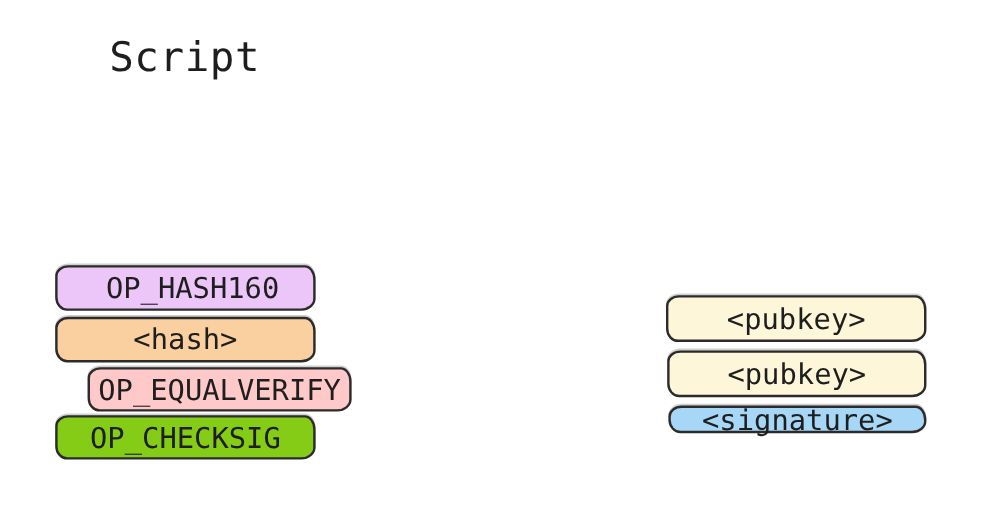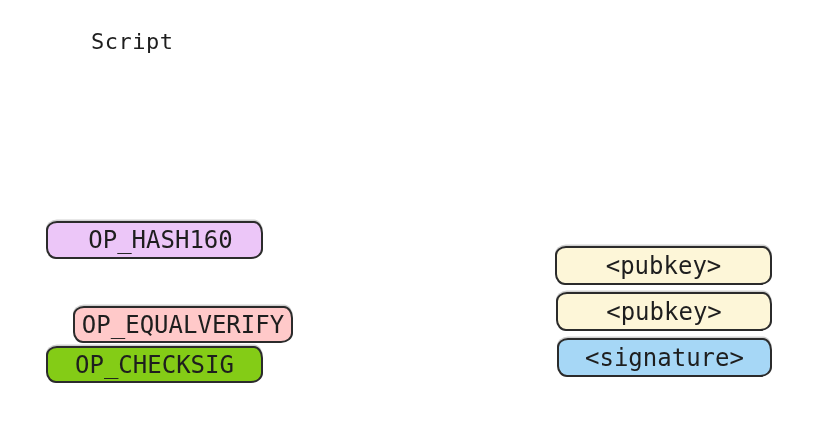--- a/index.html
+++ b/index.html
@@ -11,21 +11,21 @@
     position: relative;
     width: 821px;
     height: 422px;
     background: #ffffff;
     overflow: hidden;
     font-family: "DejaVu Sans Mono", "Liberation Mono", monospace;
     color: #1e1e1e;
   }
   .col-title {
     position: absolute;
-    font-size: 22px;
+    font-size: 34px;
     line-height: 1.15;
     color: #1e1e1e;
     white-space: nowrap;
     letter-spacing: 0.5px;
   }
   .script-title { left: 91px;  top: 29px; }
   .stack-title  { left: 612px; top: 26px; }
 
   .box {
     position: absolute;
@@ -45,34 +45,37 @@
 
   
   .s1 { left: 46px;  top: 221px; width: 217px; height: 38px; }
   .s2 { left: 46px;  top: 264px; width: 217px; height: 38px; }
   .s3 { left: 45px;  top: 306px; width: 220px; height: 37px; margin-left: 28px; }
   .s4 { left: 46px;  top: 346px; width: 217px; height: 37px; }
 
   
   .k1 { left: 555px; top: 246px; width: 217px; height: 39px; }
   .k2 { left: 556px; top: 292px; width: 216px; height: 39px; }
-  .k3 { left: 557px; top: 338px; width: 215px; height: 39px; align-items: center; }
+  .k3 { left: 557px; top: 338px; width: 215px; height: 23px; align-items: center; }
 </style>
 </head>
 <body>
 
 <div class="canvas">
 
   <div class="col-title script-title">Script</div>
 
 
   <div class="box s1" style="background-color: rgb(236, 198, 248); padding-left: 12px;">
     <span>OP_HASH160</span>
   </div>
 
+  <div class="box s2" style="background-color: rgb(251, 208, 160);">
+    <span>&lt;hash&gt;</span>
+  </div>
 
   <div class="box s3" style="background-color: rgb(255, 201, 201);">
     <span>OP_EQUALVERIFY</span>
   </div>
 
   <div class="box s4" style="background-color: #84cc16;">
     <span>OP_CHECKSIG</span>
   </div>
 
   <div class="box k1" style="background-color: rgb(253, 246, 216);">

